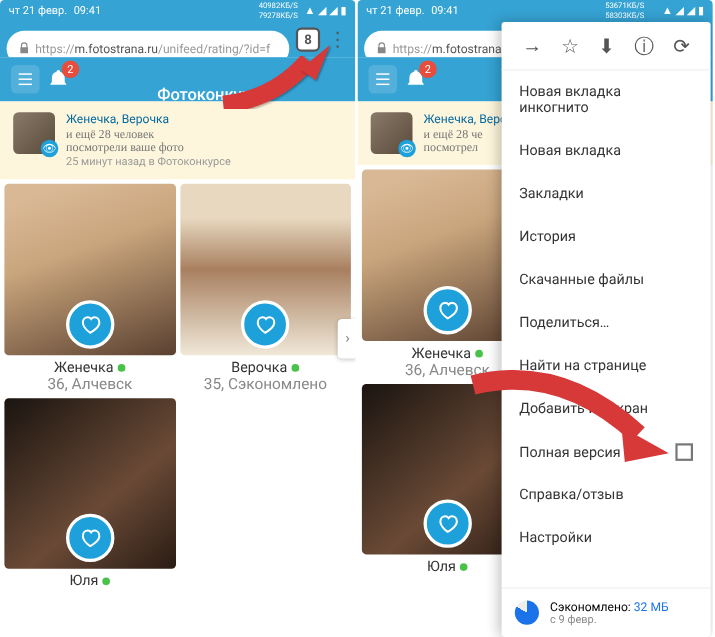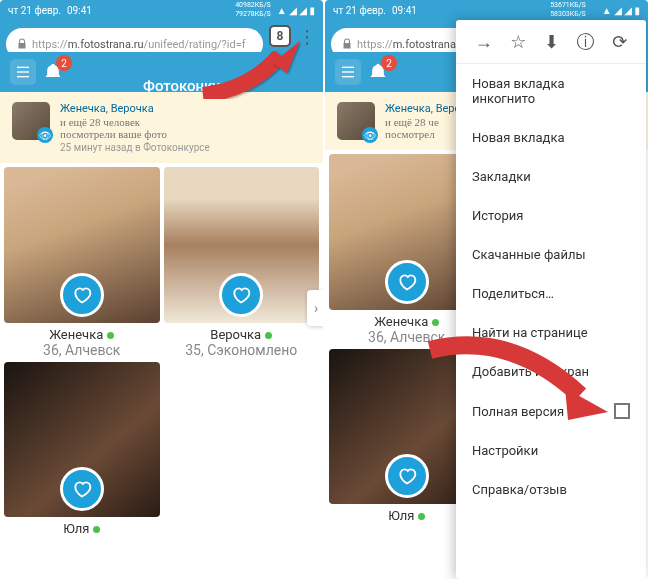--- a/index.html
+++ b/index.html
@@ -244,22 +244,29 @@
       <div class="menu-item">Закладки</div>
       <div class="menu-item">История</div>
       <div class="menu-item">Скачанные файлы</div>
       <div class="menu-item">Поделиться…</div>
       <div class="menu-item">Найти на странице</div>
       <div class="menu-item">Добавить             ий экран</div>
       <div class="menu-item">
         <span>Полная версия</span>
         <span class="checkbox"></span>
       </div>
+      <div class="menu-item">Справка/отзыв</div>
       <div class="menu-item">Настройки</div>
-      <div class="menu-item">Справка/отзыв</div>
+      <div class="data-saved">
+        <div class="ds-ico"></div>
+        <div class="ds-text">
+          <div><span>Сэкономлено: </span><span class="hl">32 МБ</span></div>
+          <div class="ds-sub">с 9 февр.</div>
+        </div>
+      </div>
     </div>
   </div>
 
   <svg class="arrow1" viewBox="0 0 110 70">
     <defs>
         <filter id="s1">
           <feDropShadow dx="1" dy="1" stdDeviation="1" flood-opacity="0.4"></feDropShadow>
         </filter>
       </defs>
     <path d="M 8 60 Q 55 55 85 20" stroke="#d73838" stroke-width="16" fill="none" filter="url(#s1)"></path>

